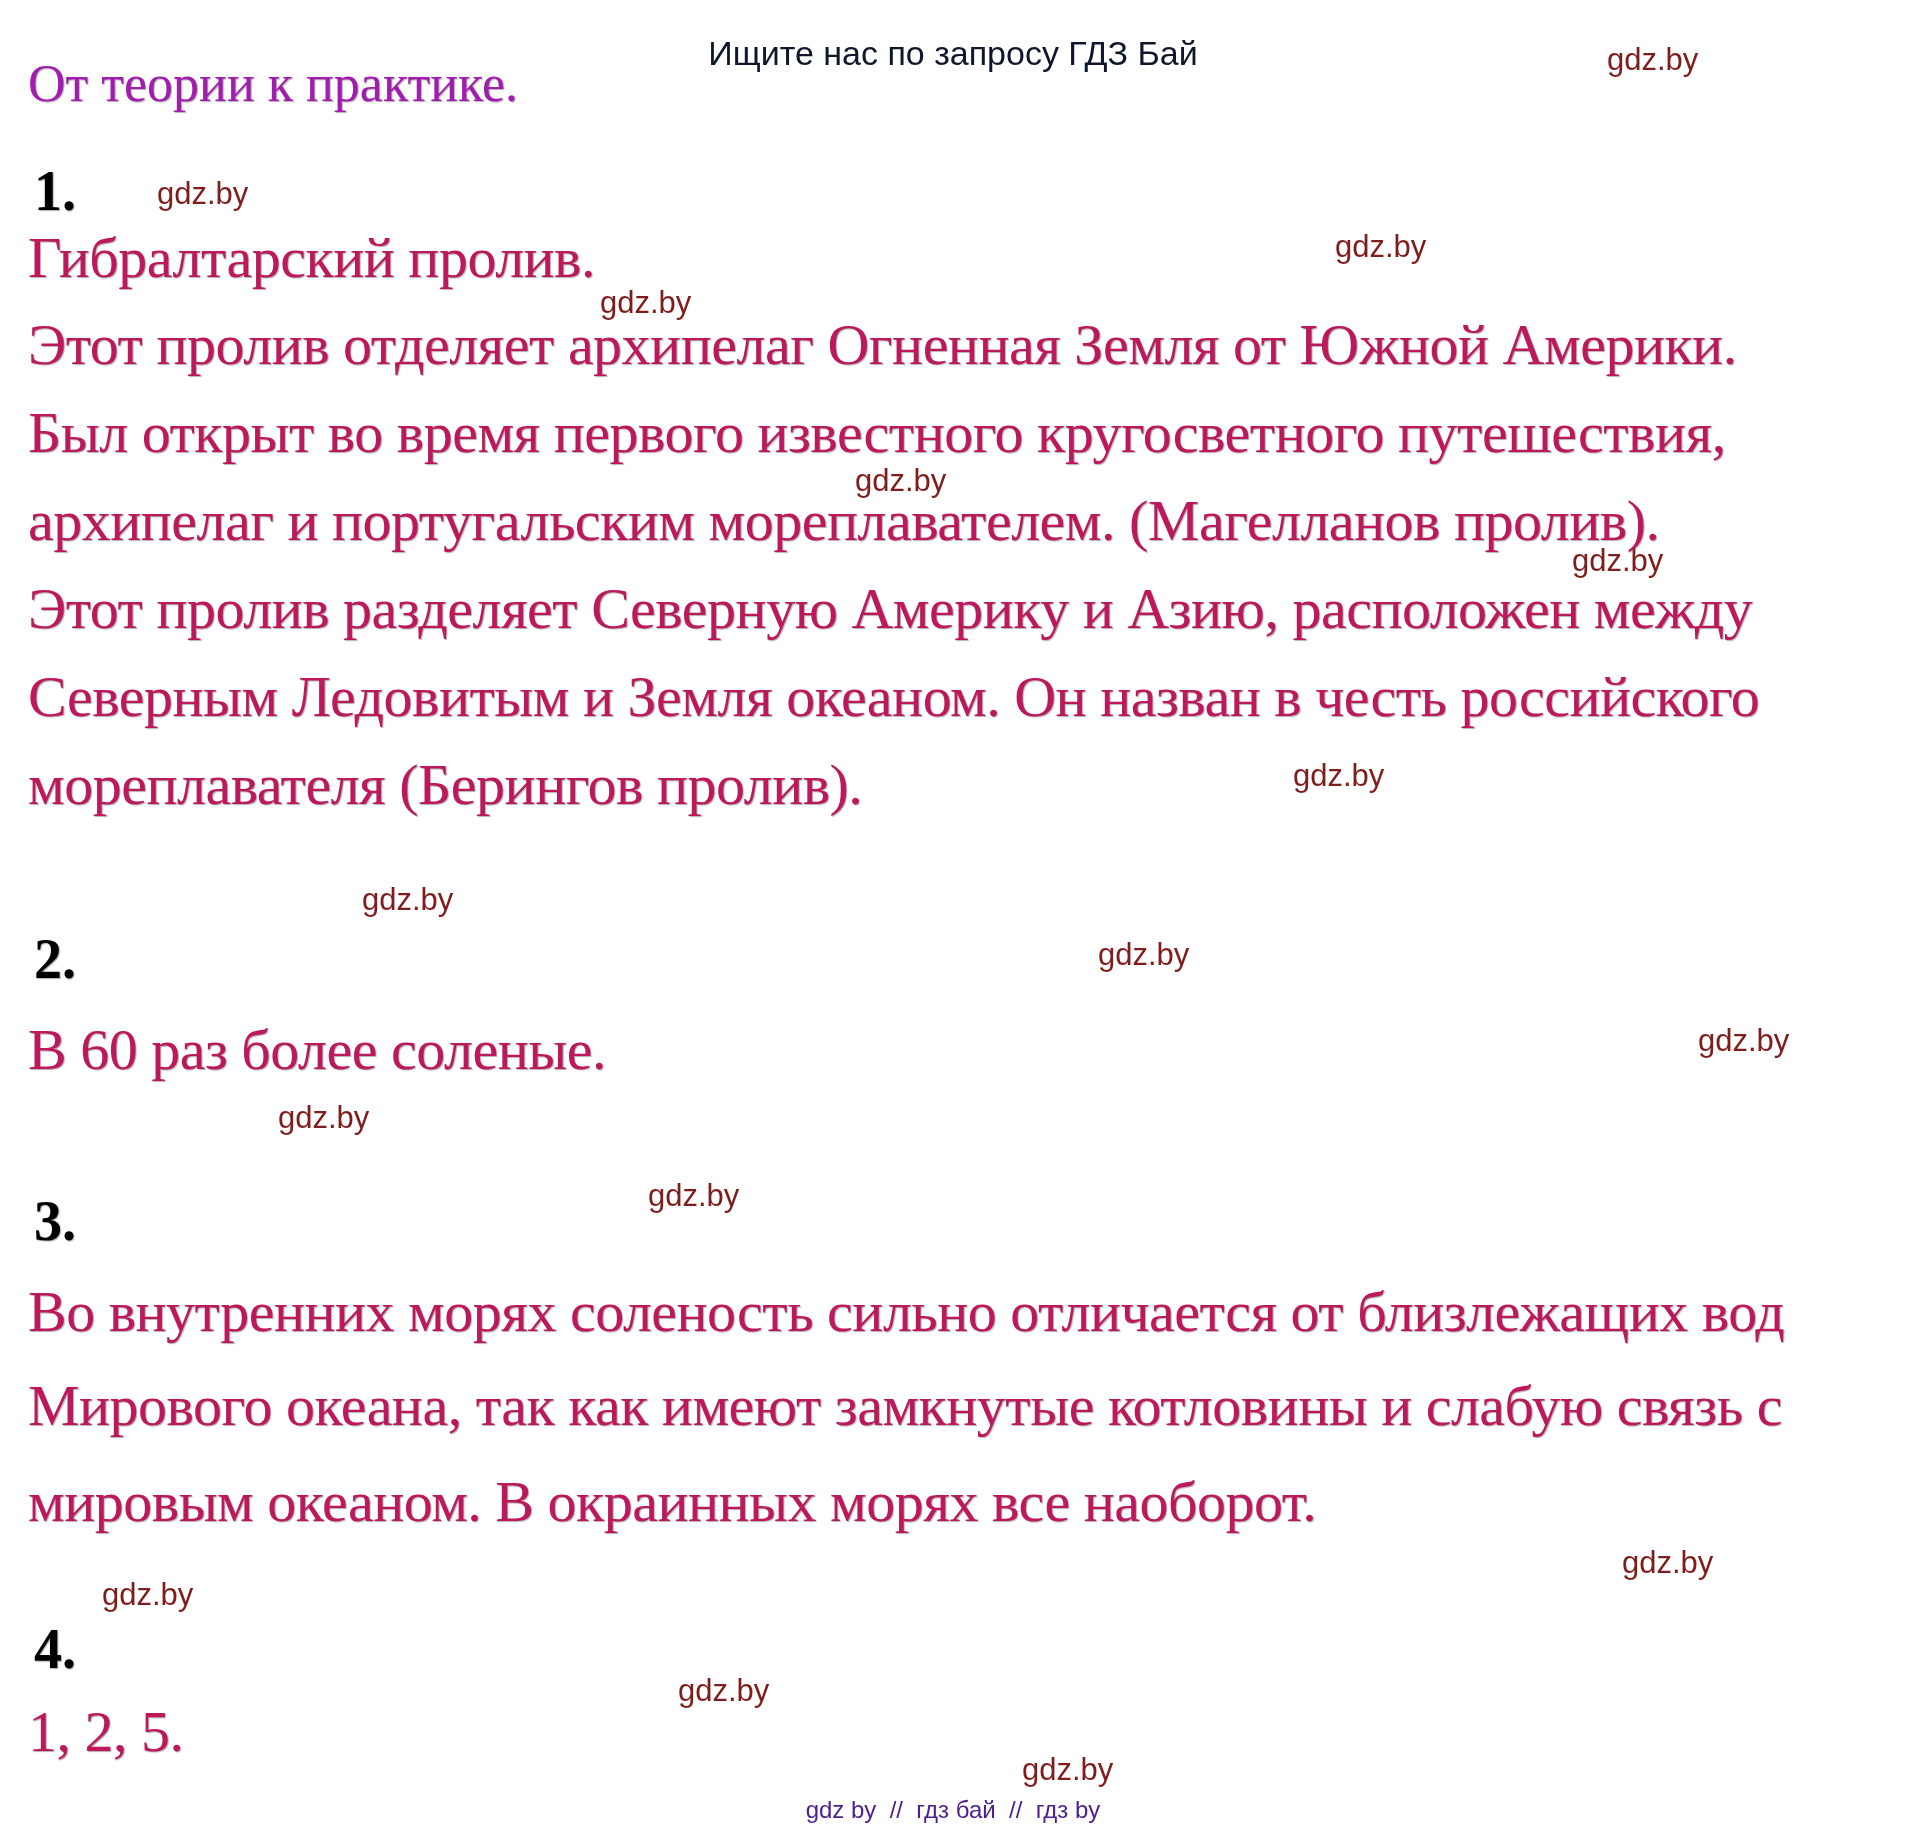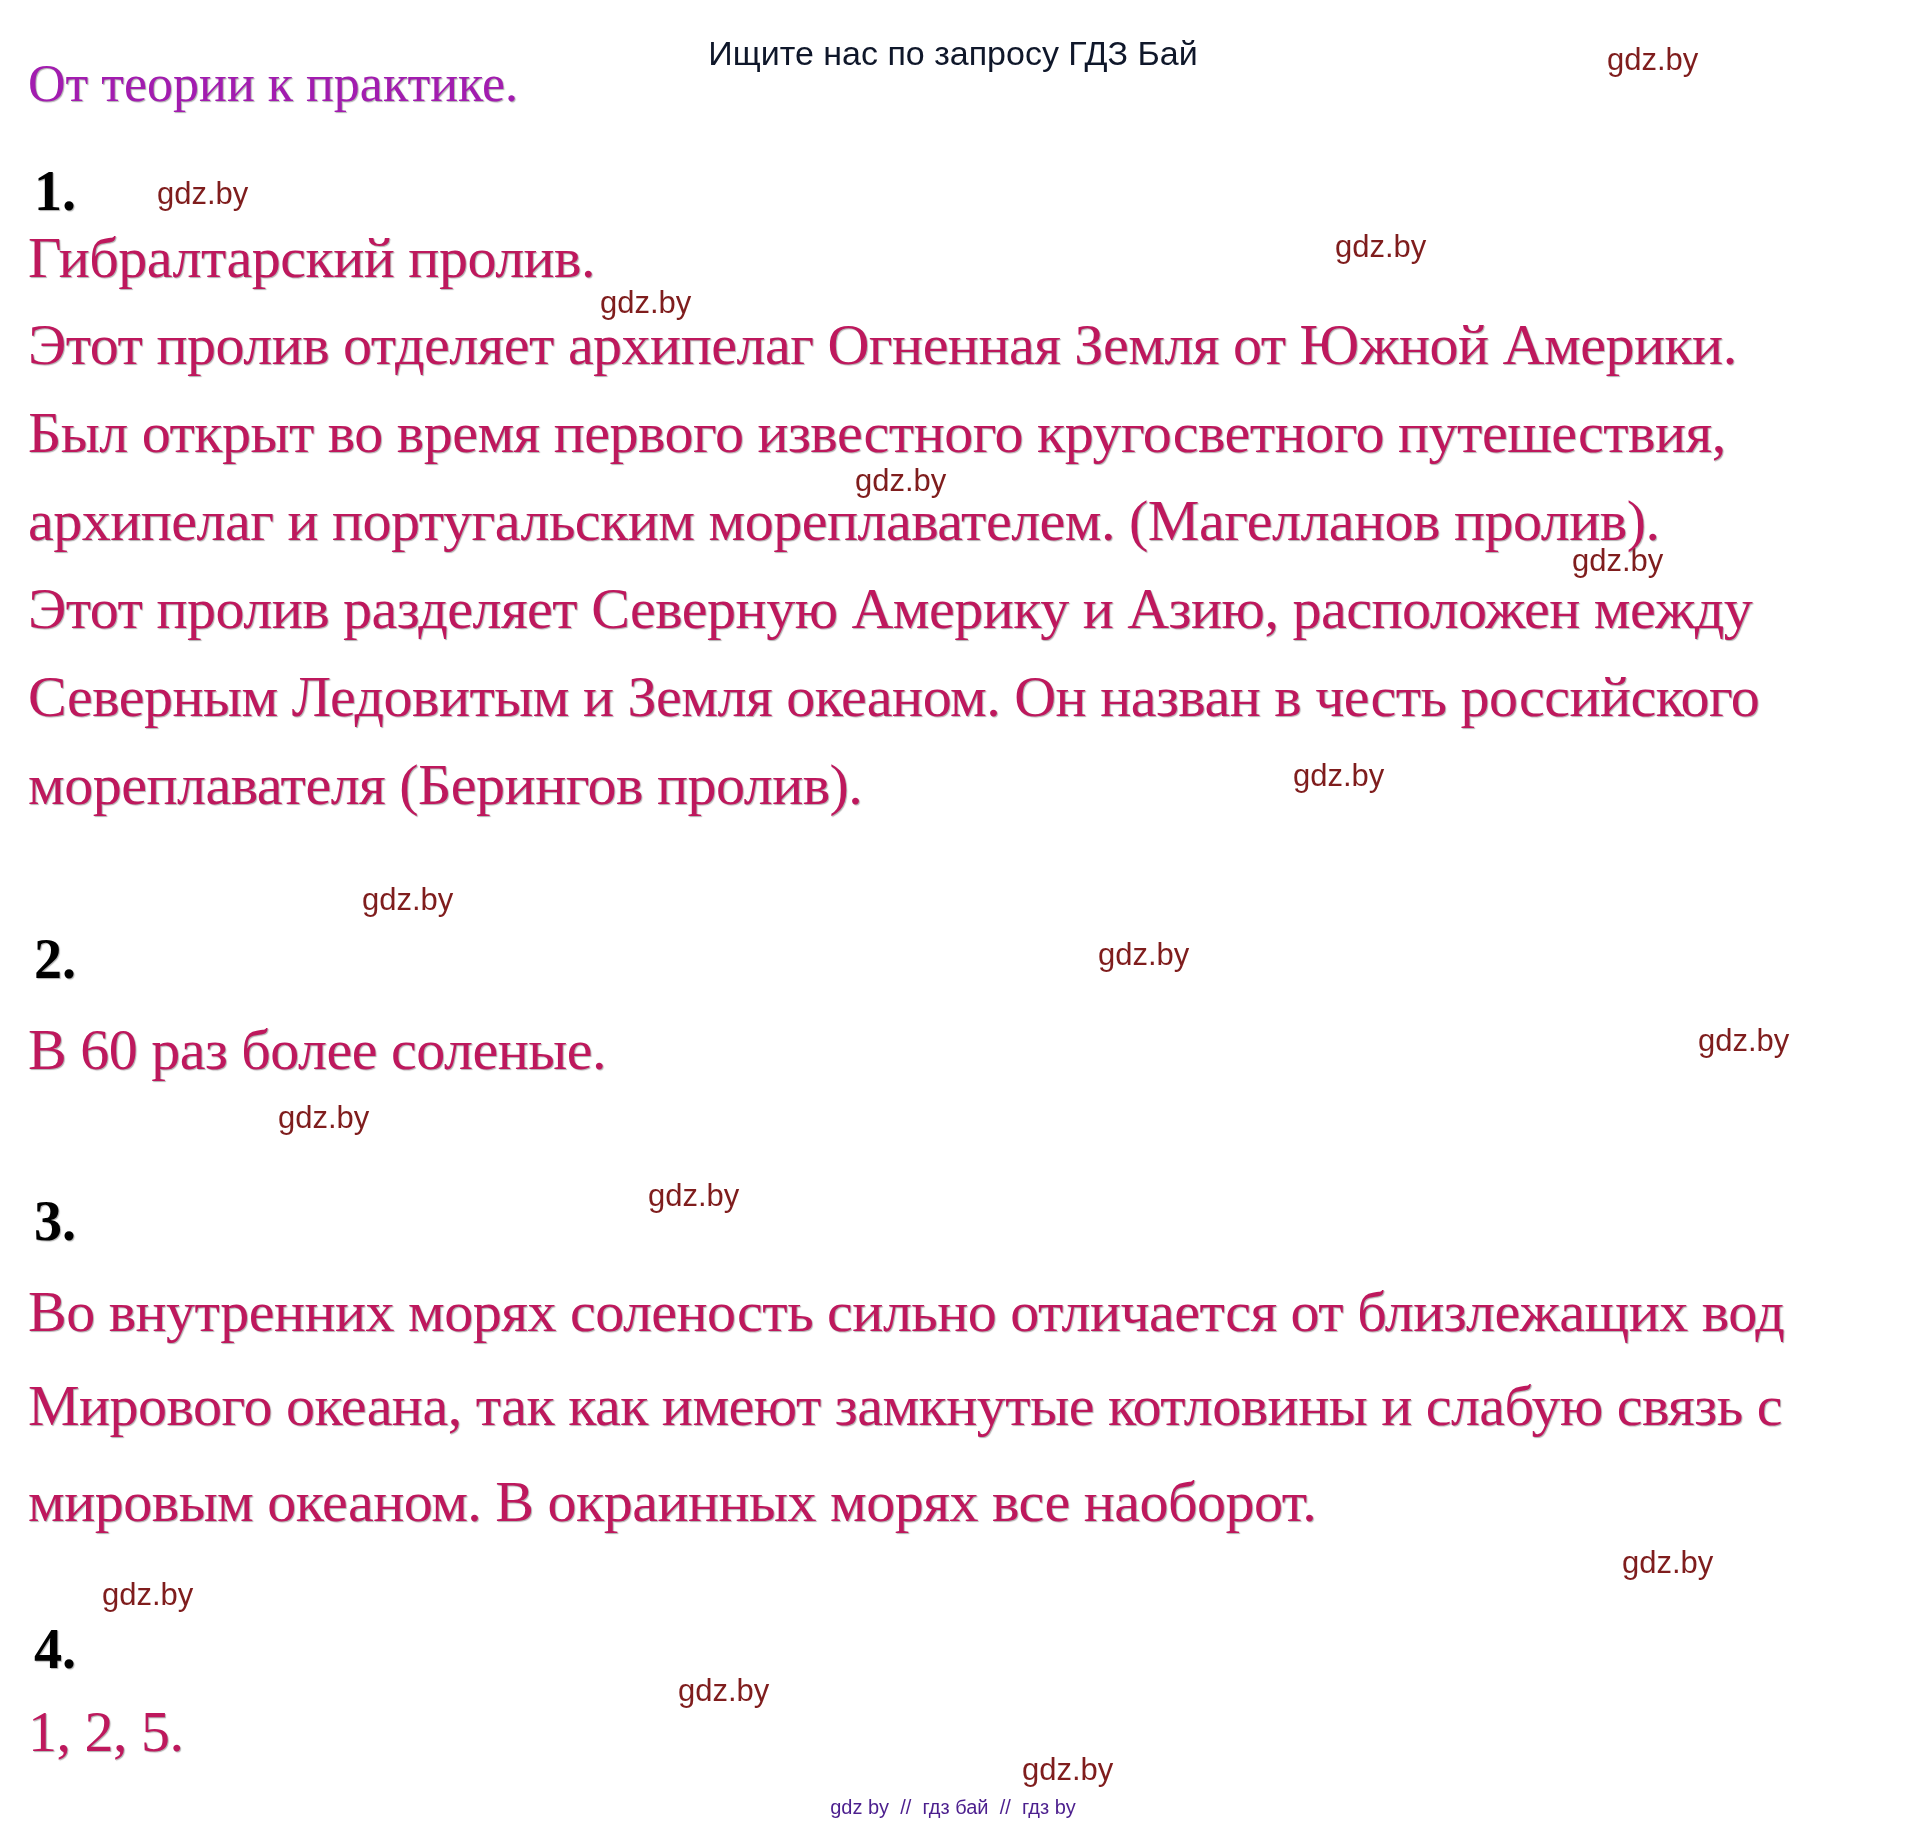--- a/index.html
+++ b/index.html
@@ -58,21 +58,21 @@
     white-space:nowrap;
     letter-spacing:-0.5px;
     text-shadow:1px 1px 1px rgba(80,80,80,0.45);
   }
   .footer{
     position:absolute;
     top:1796px;
     left:50%;
     transform:translateX(-50%);
     font-family:"Liberation Sans", sans-serif;
-    font-size:20px;
+    font-size:24px;
     color:#4c1f8e;
     white-space:pre;
     text-align:right;
   }
 </style>
 </head>
 <body>
 
 <div class="page">
 

